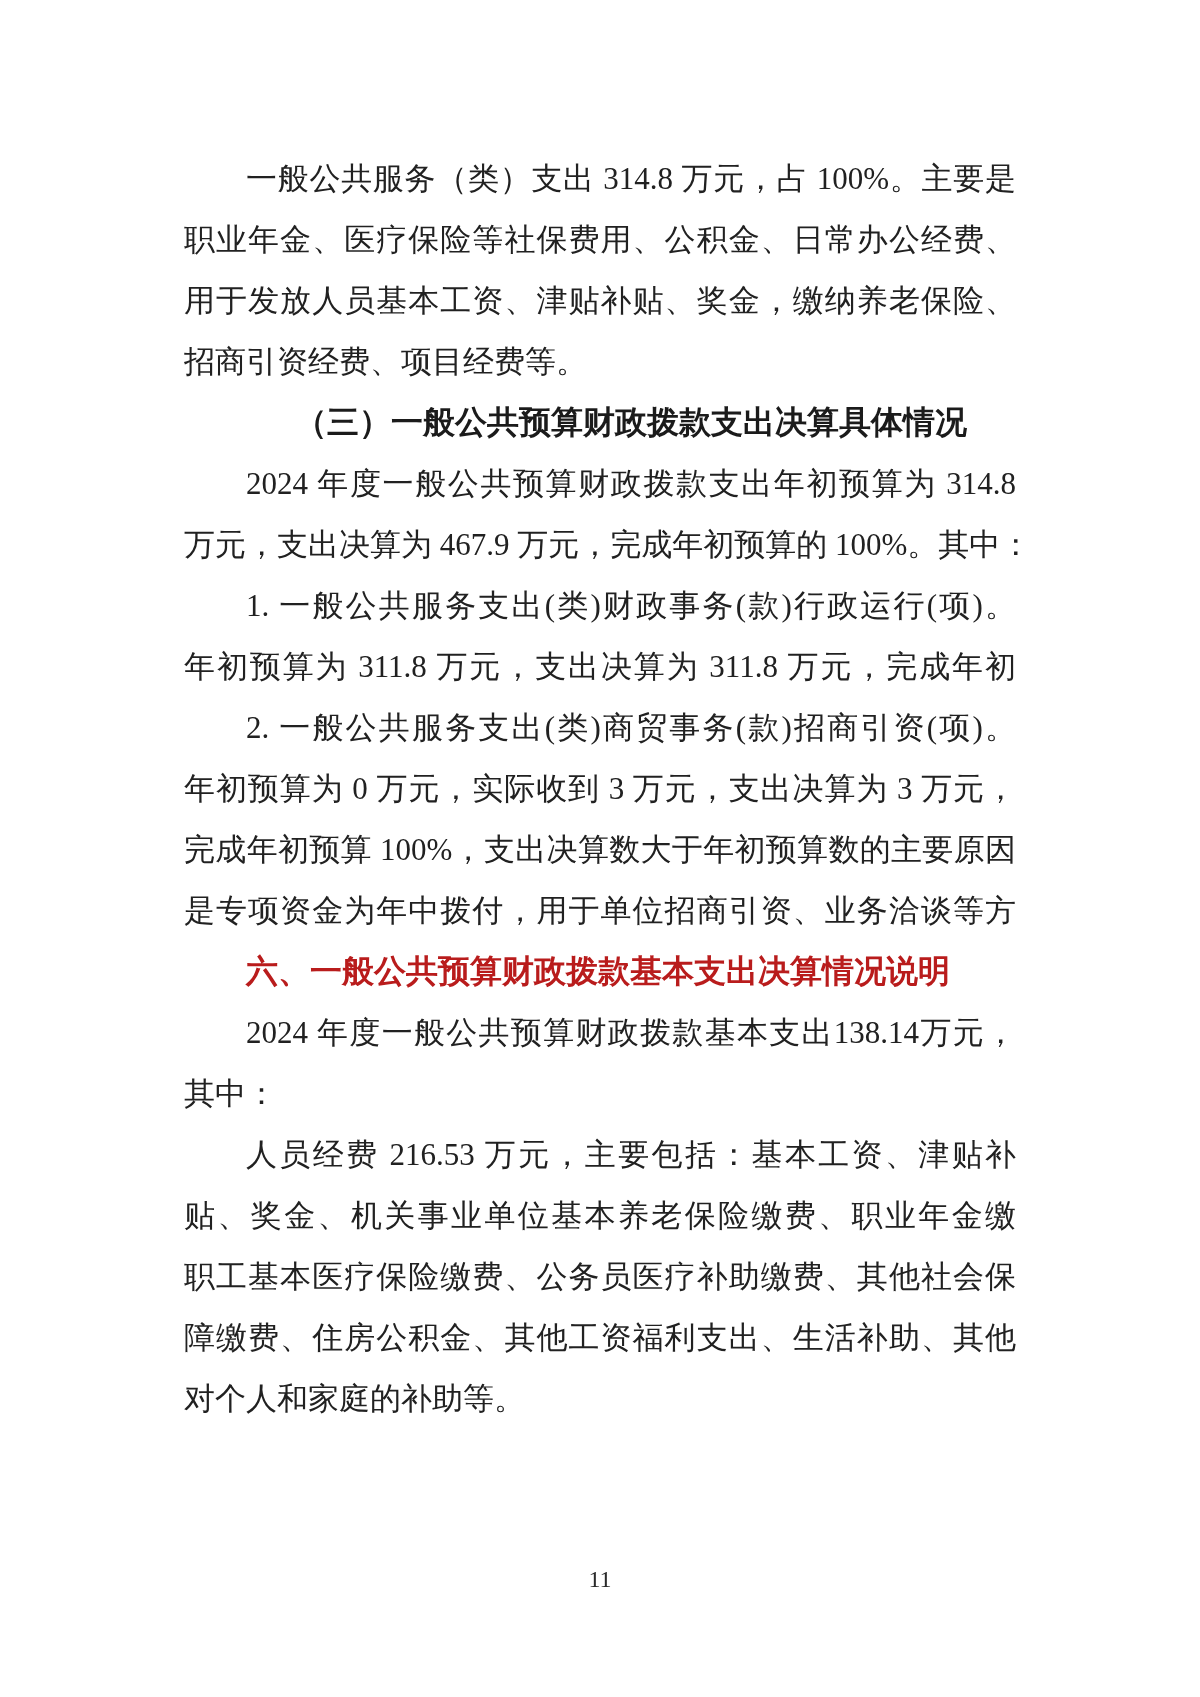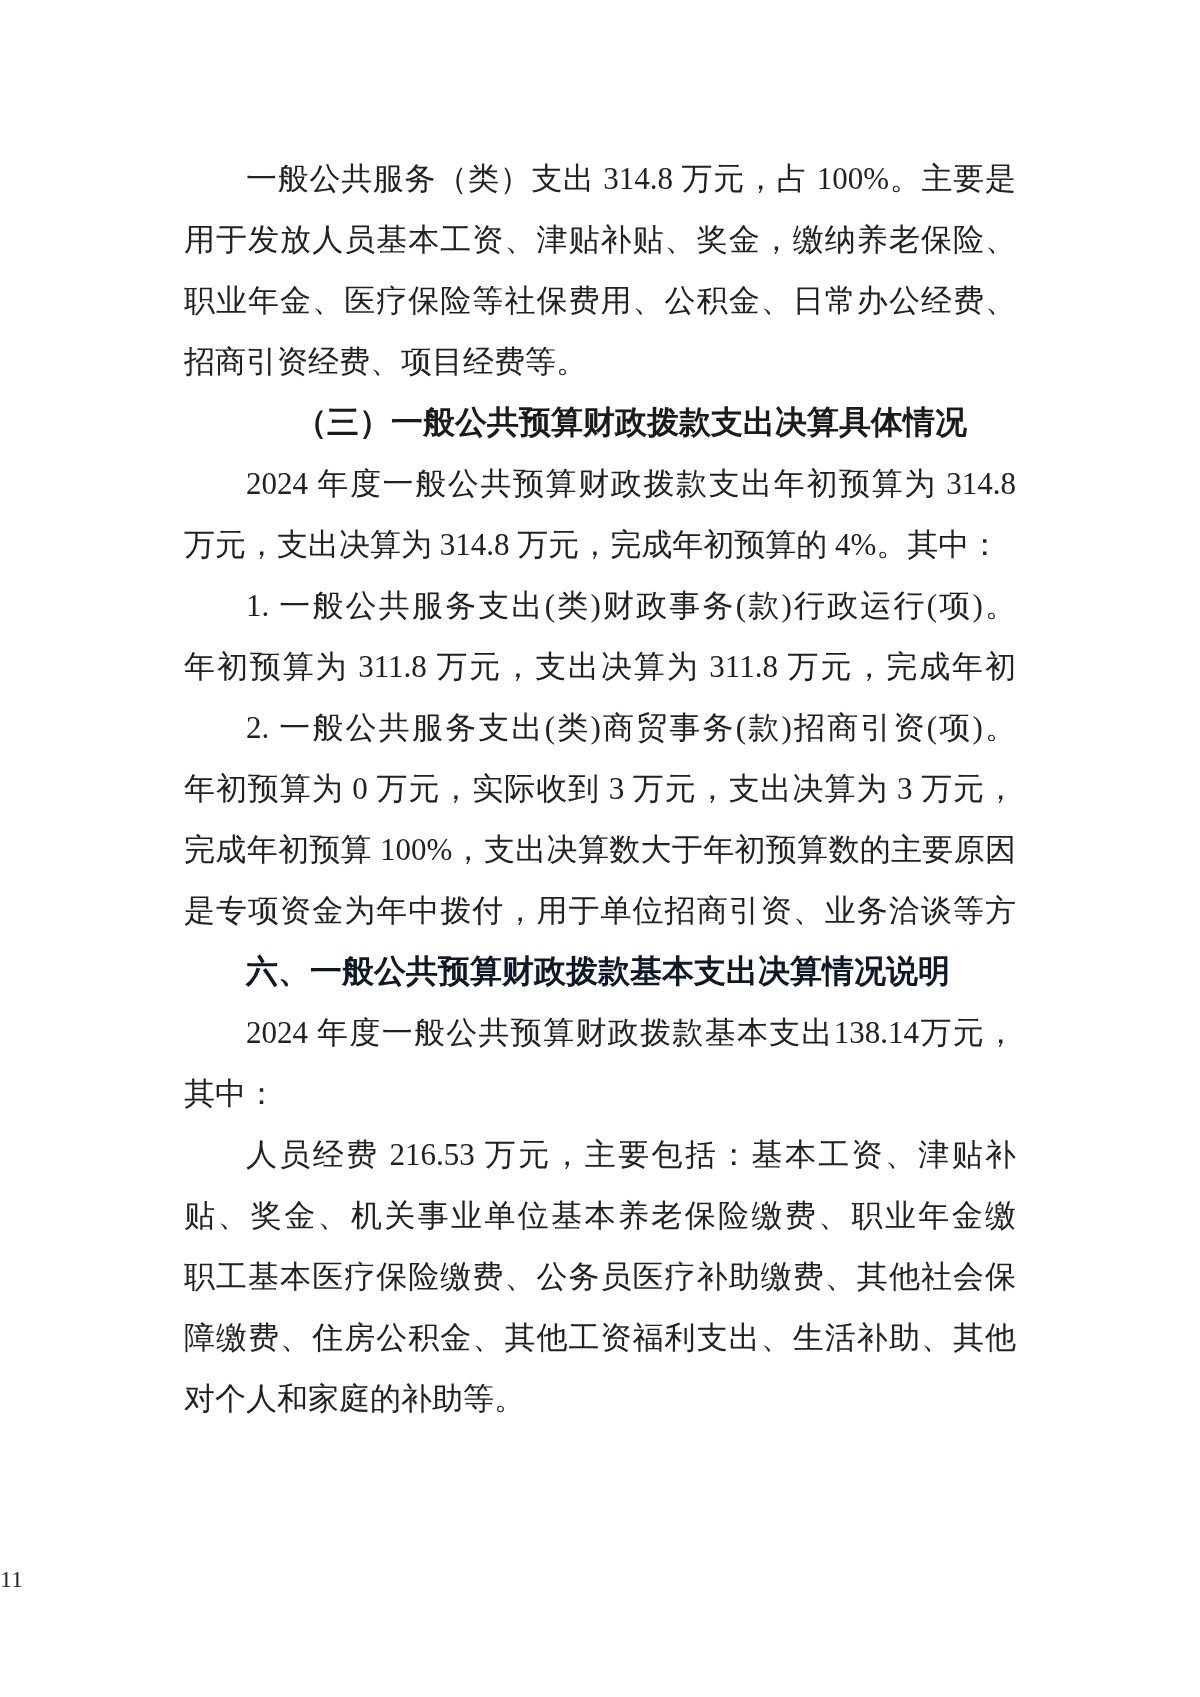--- a/index.html
+++ b/index.html
@@ -42,46 +42,46 @@
   }
   .line.heading-sub {
     font-weight: bold;
     font-size: 32px;
     color: #1b1b1b;
     text-align: center;
   }
   .line.heading-main {
     font-weight: bold;
     font-size: 32px;
-    color: #0f172a;
+    color: #b91c1c;
     font-family: "Liberation Sans", "DejaVu Sans", sans-serif;
   }
   .page-number {
     position: absolute;
     left: 0;
     right: 0;
     top: 1566px;
-    text-align: left;
+    text-align: center;
     font-size: 24px;
     color: #2a2a2a;
     font-family: "Liberation Serif", "DejaVu Serif", serif;
   }
 </style>
 </head>
 <body>
 
 <div class="page">
   <div class="text-body" id="doc-lines">
       <div class="line indent justify">一般公共服务（类）支出 314.8 万元，占 100%。主要是</div>
+      <div class="line justify">职业年金、医疗保险等社保费用、公积金、日常办公经费、</div>
       <div class="line justify">用于发放人员基本工资、津贴补贴、奖金，缴纳养老保险、</div>
-      <div class="line justify">职业年金、医疗保险等社保费用、公积金、日常办公经费、</div>
       <div class="line">招商引资经费、项目经费等。</div>
       <div class="line indent heading-sub">（三）一般公共预算财政拨款支出决算具体情况</div>
       <div class="line indent justify">2024 年度一般公共预算财政拨款支出年初预算为 314.8</div>
-      <div class="line">万元，支出决算为 314.8 万元，完成年初预算的 4%。其中：</div>
+      <div class="line">万元，支出决算为 467.9 万元，完成年初预算的 100%。其中：</div>
       <div class="line indent justify">1. 一般公共服务支出(类)财政事务(款)行政运行(项)。</div>
       <div class="line justify">年初预算为 311.8 万元，支出决算为 311.8 万元，完成年初</div>
       <div class="line indent justify">2. 一般公共服务支出(类)商贸事务(款)招商引资(项)。</div>
       <div class="line justify">年初预算为 0 万元，实际收到 3 万元，支出决算为 3 万元，</div>
       <div class="line justify">完成年初预算 100%，支出决算数大于年初预算数的主要原因</div>
       <div class="line justify">是专项资金为年中拨付，用于单位招商引资、业务洽谈等方</div>
       <div class="line indent heading-main">六、一般公共预算财政拨款基本支出决算情况说明</div>
       <div class="line indent justify">2024 年度一般公共预算财政拨款基本支出138.14万元，</div>
       <div class="line">其中：</div>
       <div class="line indent justify">人员经费 216.53 万元，主要包括：基本工资、津贴补</div>

